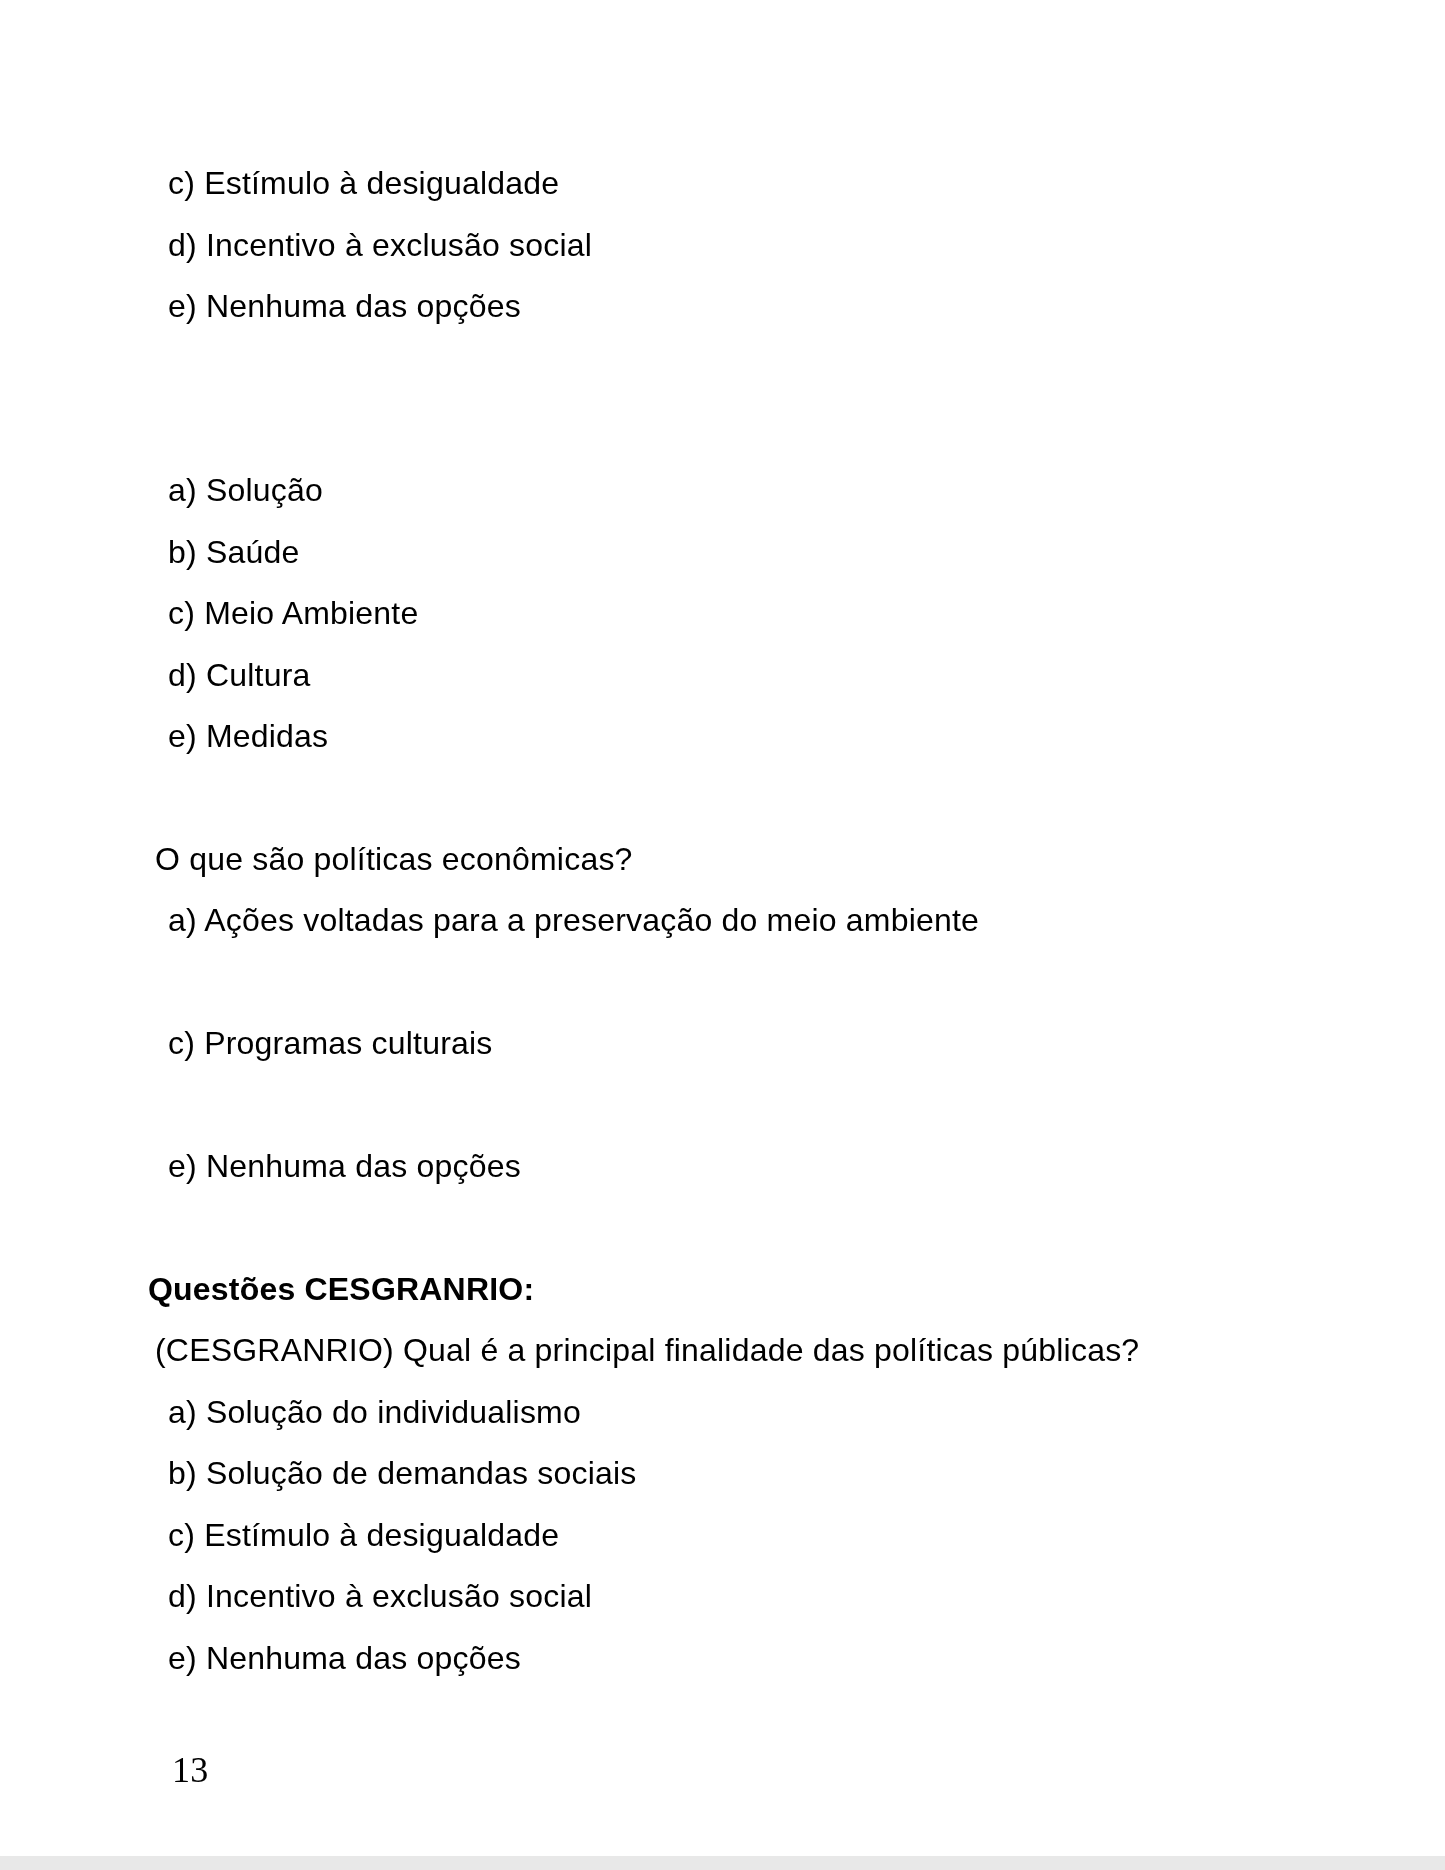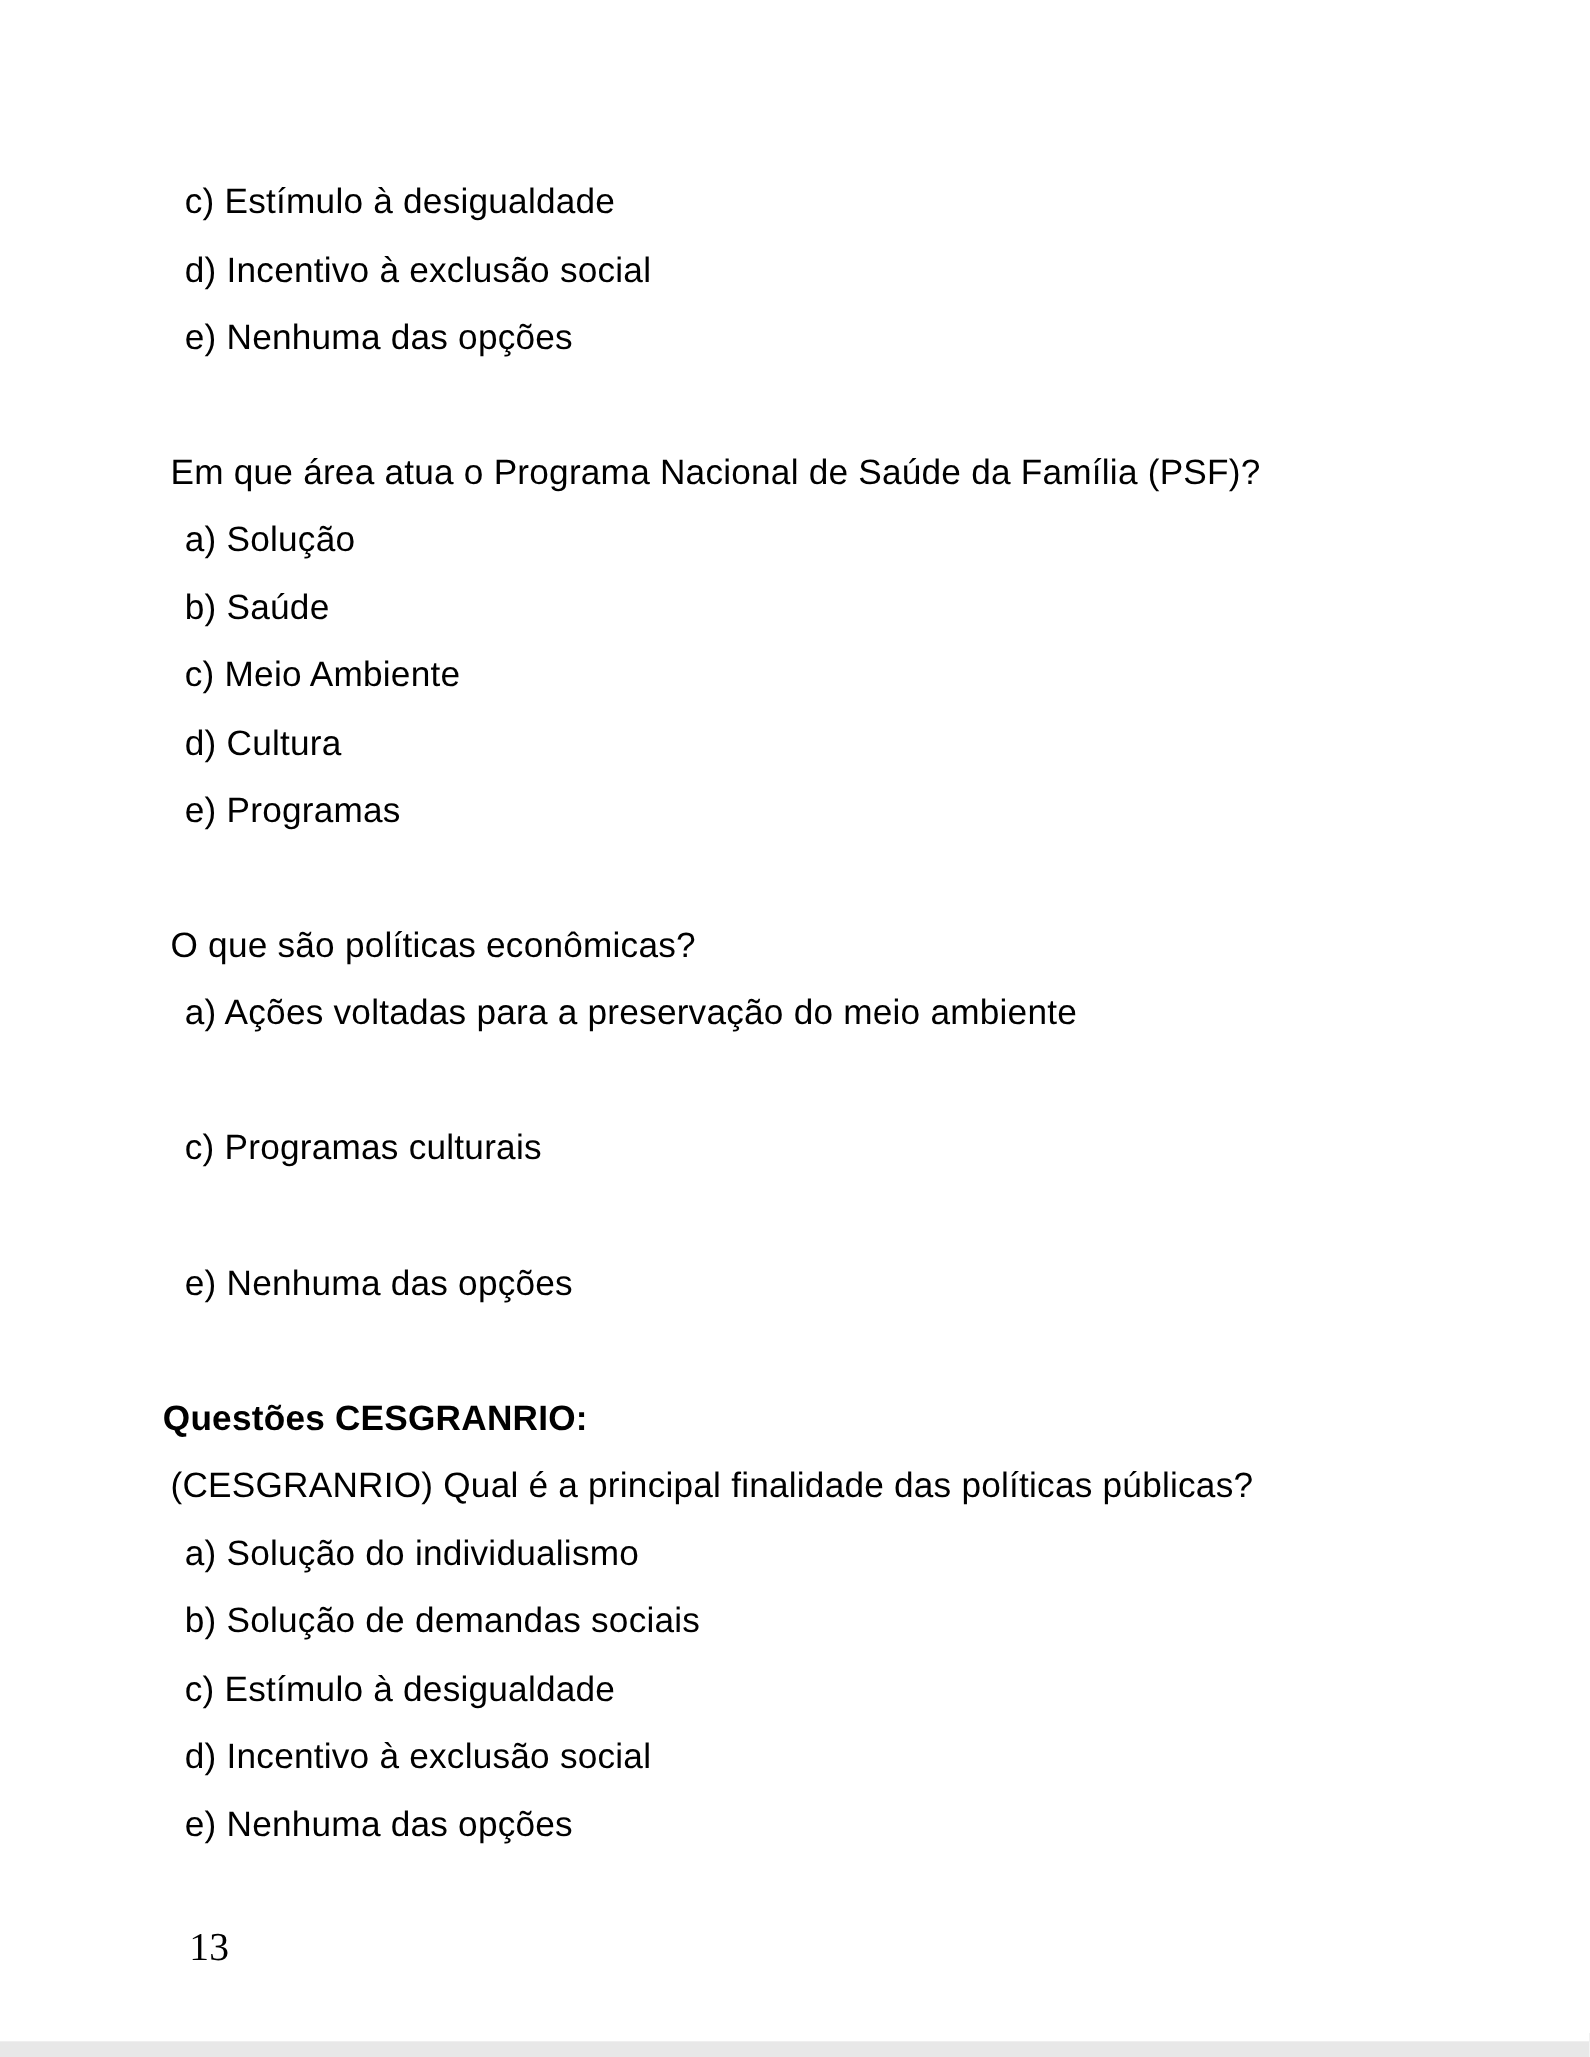--- a/index.html
+++ b/index.html
@@ -37,26 +37,25 @@
 </style>
 </head>
 <body>
 
 <div class="page">
 
   <div class="line option" style="top:163px">c) Estímulo à desigualdade</div>
   <div class="line option" style="top:225px">d) Incentivo à exclusão social</div>
   <div class="line option" style="top:286px">e) Nenhuma das opções</div>
 
-  <div class="line prompt" style="top:409px">Em que área atua o Programa Nacional de Saúde da Família (PSF)?</div>
   <div class="line option" style="top:470px">a) Solução</div>
   <div class="line option" style="top:532px">b) Saúde</div>
   <div class="line option" style="top:593px">c) Meio Ambiente</div>
   <div class="line option" style="top:655px">d) Cultura</div>
-  <div class="line option" style="top:716px">e) Programas</div>
+  <div class="line option" style="top:716px">e) Medidas</div>
 
   <div class="line prompt" style="top:839px">O que são políticas econômicas?</div>
   <div class="line option" style="top:900px">a) Ações voltadas para a preservação do meio ambiente</div>
   <div class="line option" style="top:1023px">c) Programas culturais</div>
   <div class="line option" style="top:1146px">e) Nenhuma das opções</div>
 
   <div class="line heading" style="top:1269px">Questões CESGRANRIO:</div>
 
   <div class="line prompt" style="top:1330px">(CESGRANRIO) Qual é a principal finalidade das políticas públicas?</div>
   <div class="line option" style="top:1392px">a) Solução do individualismo</div>

